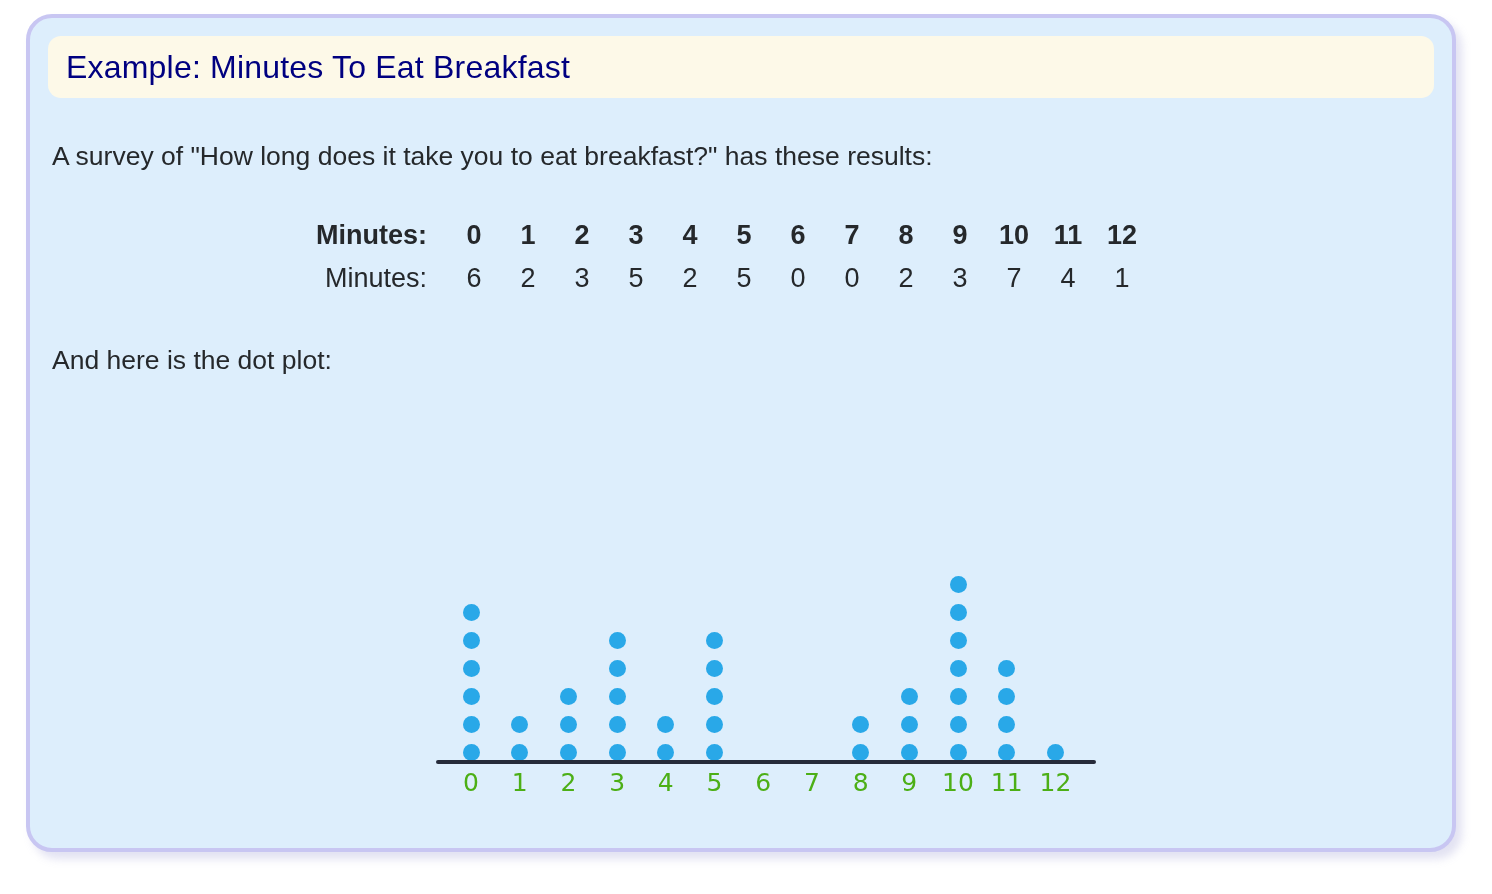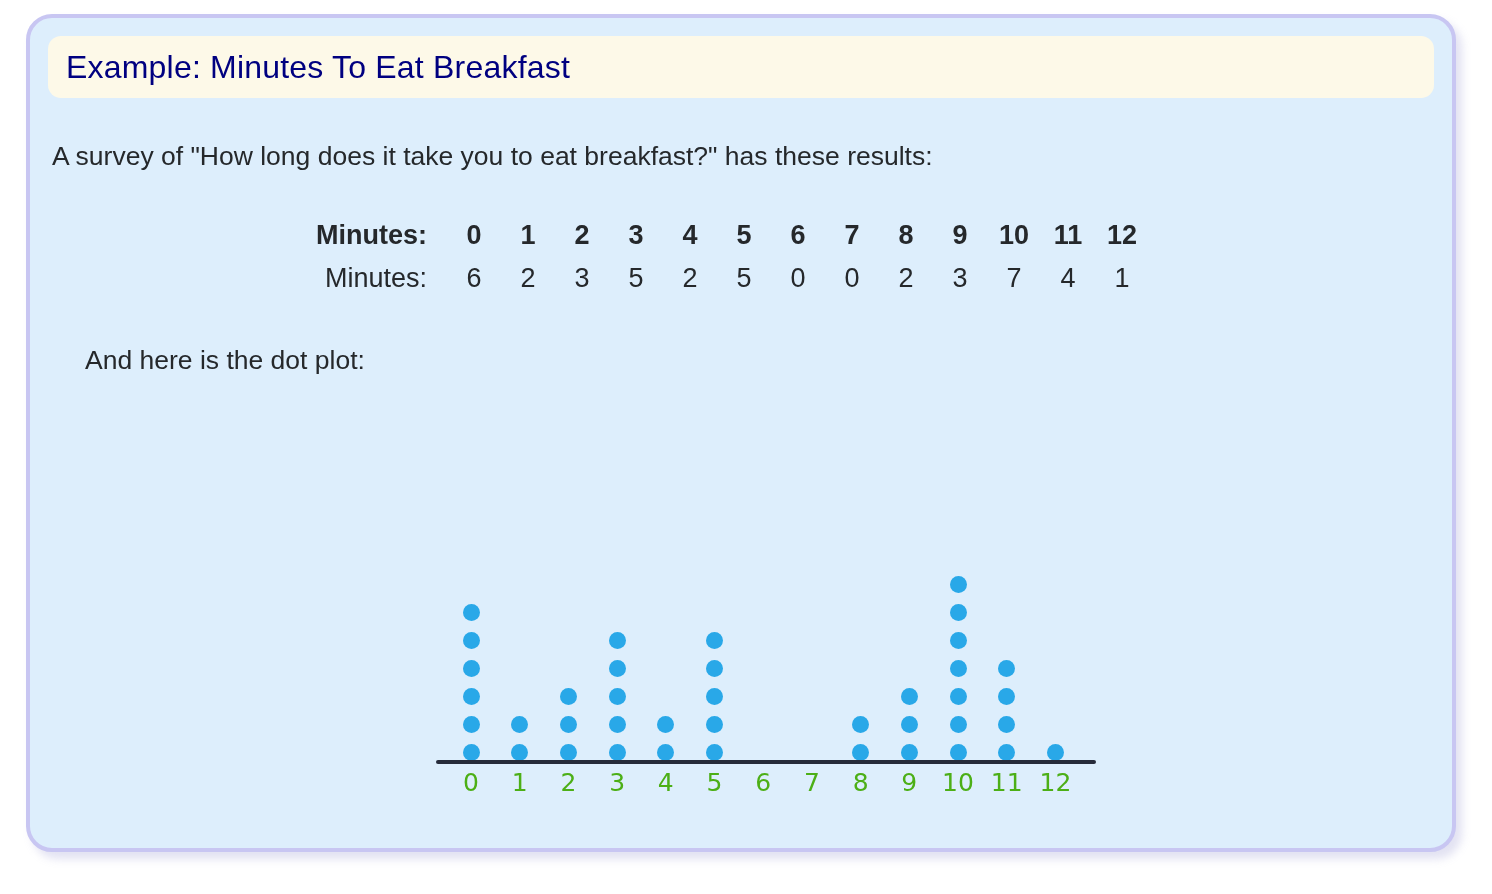--- a/index.html
+++ b/index.html
@@ -68,21 +68,21 @@
   .para {
     color: #25282b;
     font-size: 26.5px;
     line-height: 1.52;
     margin: 0;
     padding: 0 0 0 4px;
     max-width: 1290px;
   }
   .para-1 { margin-top: 22px; }
   .para-2 { margin-top: 50px; }
-  .para-3 { margin-top: 40px; margin-left: 33px; }
+  .para-3 { margin-top: 40px; }
 
   
   .data-table {
     margin: 38px 0 0 0;
     border-collapse: collapse;
     margin-left: 268px;
   }
   .data-table td {
     color: #25282b;
     font-size: 27px;

